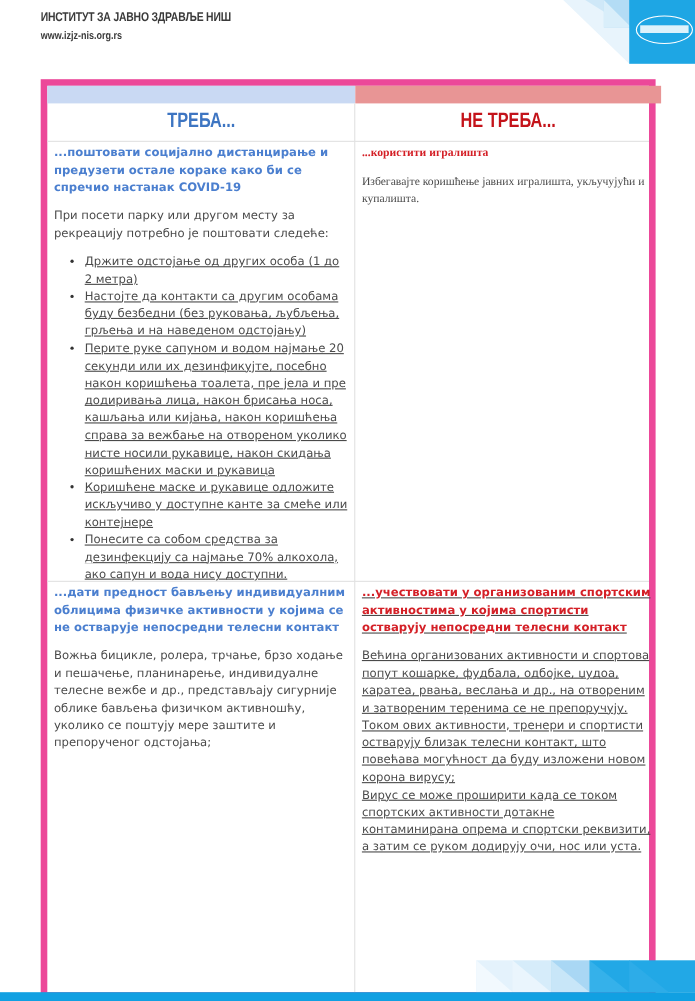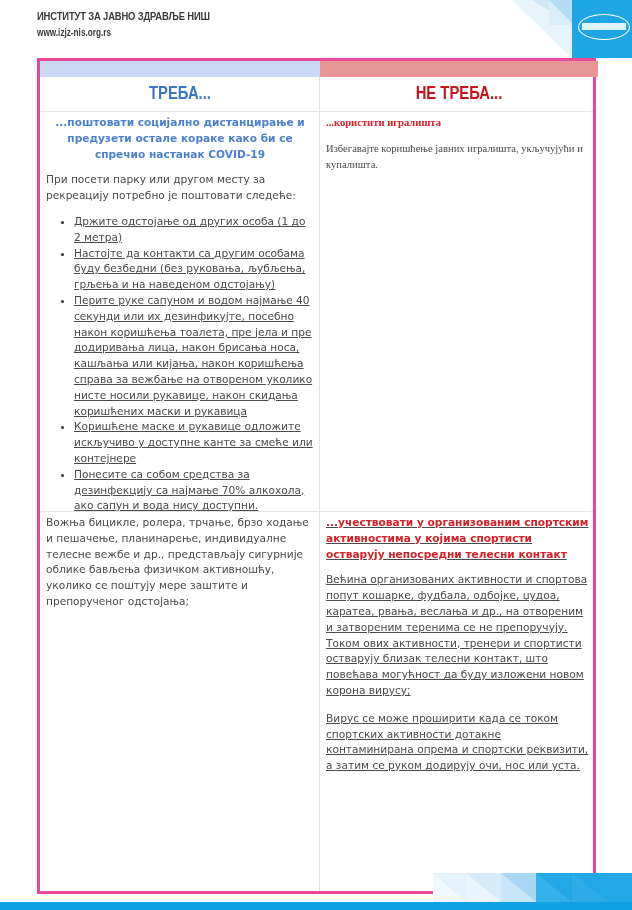--- a/index.html
+++ b/index.html
@@ -32,42 +32,42 @@
       position: absolute; left: 6px; top: 14px; width: 52px; height: 26px;
       border: 1.5px solid #ffffff; border-radius: 50%;
       box-sizing: border-box;
     }
     .logo-band {
       position: absolute; left: 10px; top: 23px; width: 44px; height: 7px;
       background: #ffffff; opacity: 0.85;
     }
 
     .table {
-      position: absolute; left: 37px; top: 58px; width: 559px; height: 836px;
-      border: 3px solid #ec4899; box-sizing: border-box;
+      position: absolute; left: 37px; top: 72px; width: 559px; height: 836px;
+      border: 6px solid #ec4899; box-sizing: border-box;
     }
     .stripe { position: absolute; top: 0; height: 16px; }
     .stripe.left { left: 0; width: 280px; background: #c9d9f3; }
     .stripe.right { left: 280px; width: 278px; background: #e89595; }
     .col-divider { position: absolute; left: 279px; top: 16px; width: 1px; bottom: 0; background: #e2e2e2; }
     .row-divider { position: absolute; left: 0; right: 0; height: 1px; background: #e2e2e2; }
     .title {
       position: absolute; top: 21px; width: 280px; text-align: center;
       font-family: "Liberation Sans", sans-serif; font-weight: bold; font-size: 19px;
       transform: scaleX(0.78);
     }
     .title.left { left: 0; color: #3d75c2; transform-origin: 140px 0; }
     .title.right { left: 280px; width: 278px; color: #c4131a; transform-origin: 139px 0; }
 
     .cell {
       position: absolute; box-sizing: border-box; padding: 0 6px;
       font-size: 10.6px; line-height: 15.8px;
     }
     .cell .head { font-weight: bold; margin: 0 0 10px 0; }
-    .cell.left .head { color: #4b7fcf; text-align: center; }
+    .cell.left .head { color: #4b7fcf; }
     .cell.right .head { color: #d42027; }
     .cell p { margin: 0 0 10px 0; }
     .cell ul { margin: 0; padding: 0 0 0 28px; text-decoration: underline; }
     .cell li { margin: 0; padding: 0; }
     .cell li::marker { color: #333; }
 
     .deco-bottom { position: absolute; left: 0; bottom: 0; width: 632px; height: 44px; }
   </style>
 </head>
 <body>
@@ -95,38 +95,39 @@
 
   <div class="title left">ТРЕБА...</div>
   <div class="title right">НЕ ТРЕБА...</div>
 
   <div class="cell left" style="left:0; top:54px; width:280px;">
     <p class="head">...поштовати социјално дистанцирање и предузети остале кораке како би се спречио настанак COVID-19</p>
     <p>При посети парку или другом месту за рекреацију потребно је поштовати следеће:</p>
     <ul>
       <li>Држите одстојање од других особа (1 до 2 метра)</li>
       <li>Настојте да контакти са другим особама буду безбедни (без руковања, љубљења, грљења и на наведеном одстојању)</li>
-      <li>Перите руке сапуном и водом најмање 40 секунди или их дезинфикујте, посебно након коришћења тоалета, пре јела и пре додиривања лица, након брисања носа, кашљања или кијања, након коришћења справа за вежбање на отвореном уколико нисте носили рукавице, након скидања коришћених маски и рукавица</li>
+      <li>Перите руке сапуном и водом најмање 20 секунди или их дезинфикујте, посебно након коришћења тоалета, пре јела и пре додиривања лица, након брисања носа, кашљања или кијања, након коришћења справа за вежбање на отвореном уколико нисте носили рукавице, након скидања коришћених маски и рукавица</li>
       <li>Коришћене маске и рукавице одложите искључиво у доступне канте за смеће или контејнере</li>
       <li>Понесите са собом средства за дезинфекцију са најмање 70% алкохола, ако сапун и вода нису доступни.</li>
     </ul>
   </div>
 
   <div class="cell right" style="left:280px; top:54px; width:278px;font-family:Liberation Serif, serif;">
     <p class="head">...користити игралишта</p>
     <p style="margin-bottom:12px">Избегавајте коришћење јавних игралишта, укључујући и купалишта.</p>
   </div>
 
   <div class="cell left" style="left:0; top:454px; width:280px;">
+    <p class="head">...дати предност бављењу индивидуалним облицима физичке активности у којима се не остварује непосредни телесни контакт</p>
     <p>Вожња бицикле, ролера, трчање, брзо ходање и пешачење, планинарење, индивидуалне телесне вежбе и др., представљају сигурније облике бављења физичком активношћу, уколико се поштују мере заштите и препорученог одстојања;</p>
   </div>
 
   <div class="cell right" style="left:280px; top:454px; width:278px;text-decoration:underline;">
     <p class="head">...учествовати у организованим спортским активностима у којима спортисти остварују непосредни телесни контакт</p>
-    <p style="margin-bottom:12px">Већина организованих активности и спортова попут кошарке, фудбала, одбојке, џудоа, каратеа, рвања, веслања и др., на отвореним и затвореним теренима се не препоручују. Током ових активности, тренери и спортисти остварују близак телесни контакт, што повећава могућност да буду изложени новом корона вирусу;</p>
+    <p style="margin-bottom:0">Већина организованих активности и спортова попут кошарке, фудбала, одбојке, џудоа, каратеа, рвања, веслања и др., на отвореним и затвореним теренима се не препоручују. Током ових активности, тренери и спортисти остварују близак телесни контакт, што повећава могућност да буду изложени новом корона вирусу;</p>
     <p>Вирус се може проширити када се током спортских активности дотакне контаминирана опрема и спортски реквизити, а затим се руком додирују очи, нос или уста.</p>
   </div>
 </div>
 
 <svg class="deco-bottom" viewBox="0 0 632 44" preserveAspectRatio="none">
   <rect x="433" y="7" width="33" height="29" fill="#e4f2fc"></rect>
   <polygon points="433,7 466,36 433,36" fill="#f2f9fe"></polygon>
   <rect x="466" y="7" width="35" height="29" fill="#d6ecfa"></rect>
   <polygon points="466,7 501,36 466,36" fill="#eaf5fd"></polygon>
   <rect x="501" y="7" width="35" height="29" fill="#a9d7f4"></rect>

